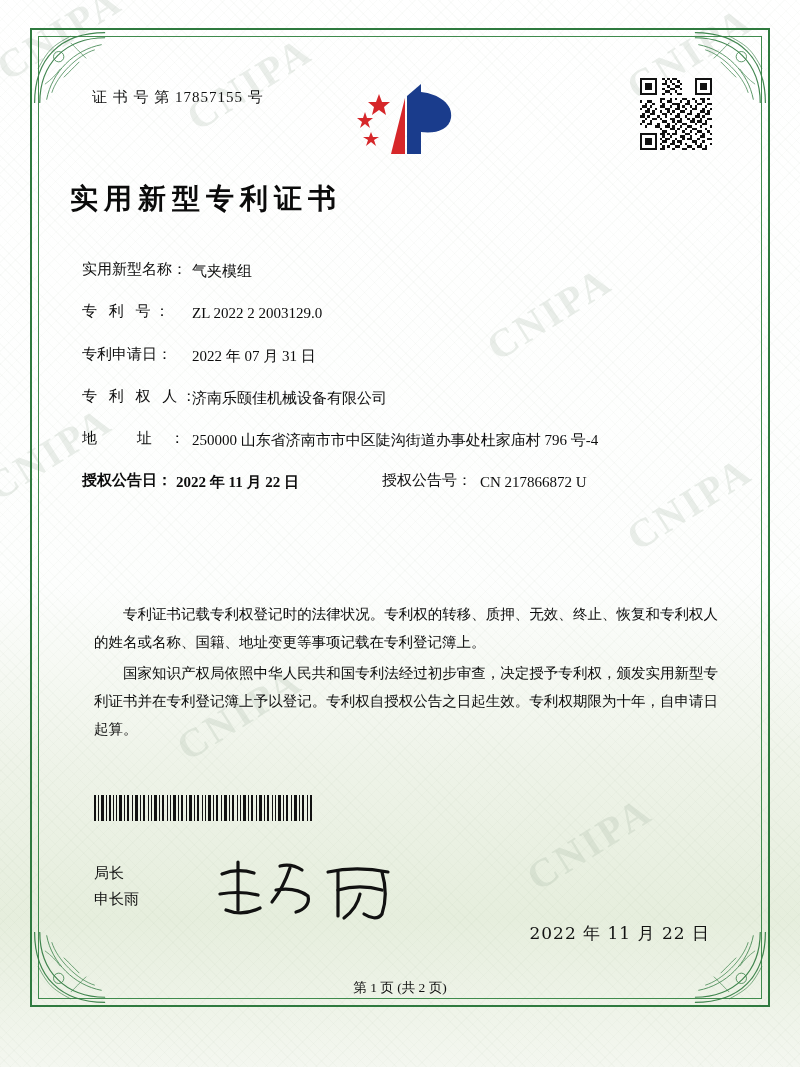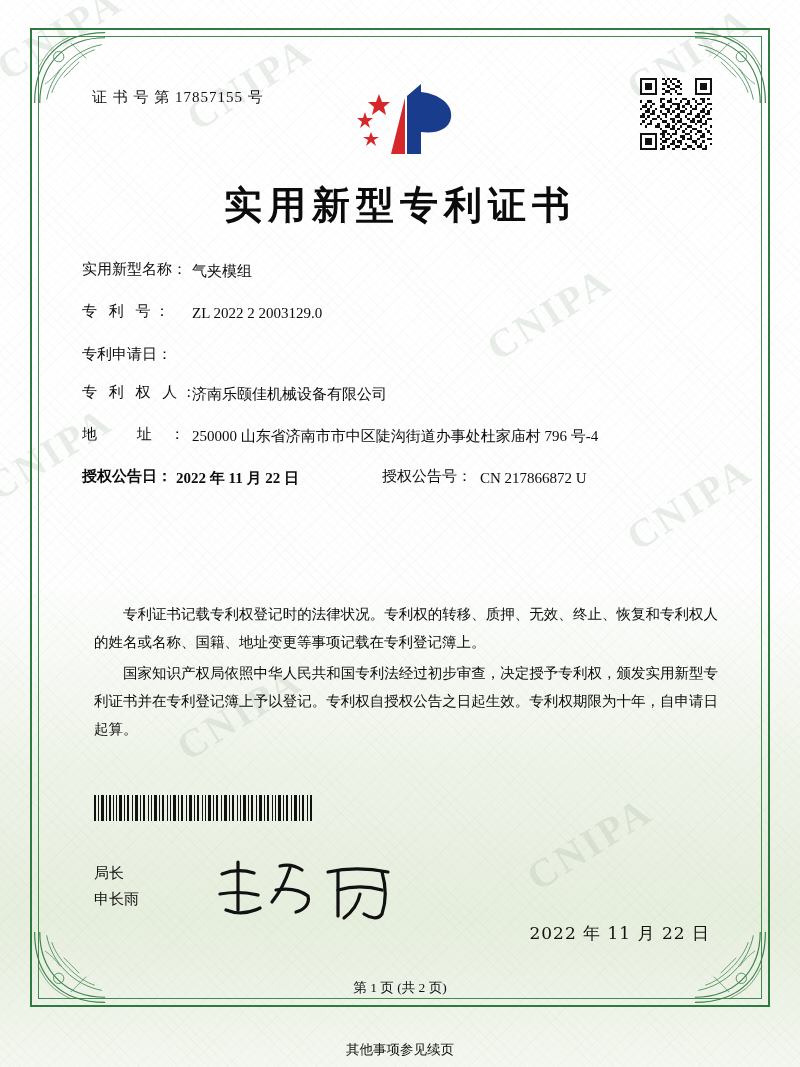--- a/index.html
+++ b/index.html
@@ -91,22 +91,21 @@
     right: 18px;
     top: 18px;
     width: 72px;
     height: 72px;
     background: #fff;
   }
   .title {
     position: absolute;
     left: 0; right: 0;
     top: 120px;
-    text-align: center;
-    font-size: 38px;
+    font-size: 28px;
     font-weight: bold;
     letter-spacing: 6px;
     color: #0b0b0b;
     font-family: "DejaVu Serif", "Liberation Serif", serif;
   }
   .fields {
     position: absolute;
     left: 12px;
     right: 10px;
     top: 200px;
@@ -488,20 +487,21 @@
       </div>
 
 
       <div class="field-row">
         <div class="field-label sp2">专 利 号：</div>
         <div class="field-value latin">ZL 2022 2 2003129.0</div>
       </div>
 
       <div class="field-row">
         <div class="field-label">专利申请日：</div>
+        <div class="field-value">2022 年 07 月 31 日</div>
       </div>
 
       <div class="field-row">
         <div class="field-label sp2">专 利 权 人：</div>
         <div class="field-value">济南乐颐佳机械设备有限公司</div>
       </div>
 
       <div class="field-row">
         <div class="field-label sp3">地 址：</div>
         <div class="field-value">250000  山东省济南市市中区陡沟街道办事处杜家庙村 796 号-4</div>
@@ -607,15 +607,14 @@
         <path d="M172 22 C176 36 176 52 172 64 C168 70 160 68 154 64"></path>
         <path d="M150 44 C148 54 142 62 134 68"></path>
       </g>
     </svg>
 
     <div class="issue-date">2022 年 11 月 22 日</div>
 
     <div class="page-num">第 1 页 (共 2 页)</div>
   </div>
 
-  <div class="footer-note">其他事项参见续页</div>
 
 </div>
 
 </body></html>

